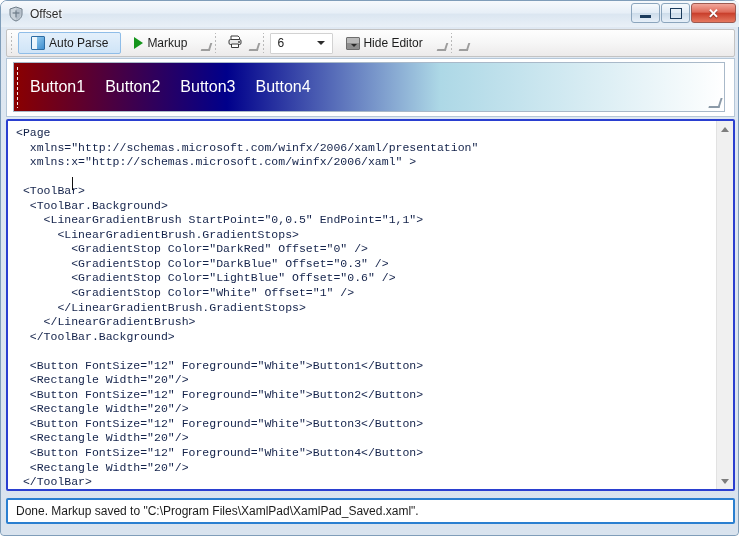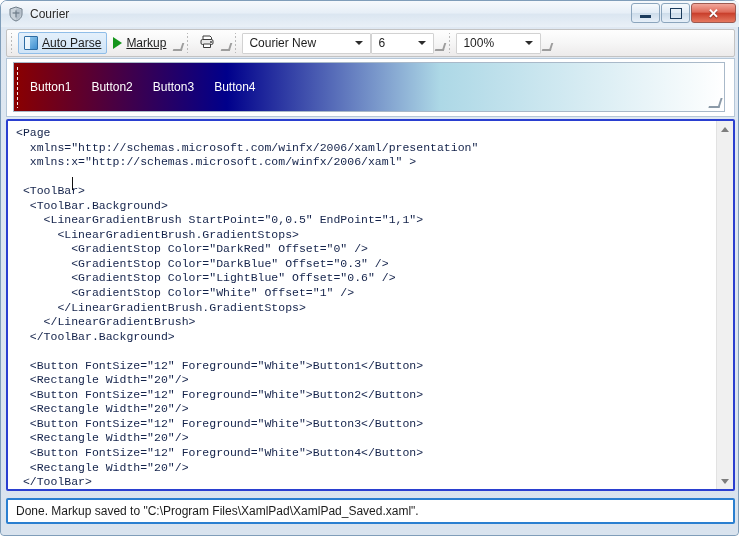--- a/index.html
+++ b/index.html
@@ -74,23 +74,23 @@
     border:1px solid #c3c3c3;
     border-radius:2px;
     display:flex;align-items:center;
   }
   .tgrip{
     width:7px;height:20px;margin:0 2px;flex:0 0 auto;
     background-image:radial-gradient(#b9b9b9 40%,transparent 41%);
     background-size:3px 4px;background-position:1px 2px;background-repeat:repeat-y;
   }
   .tb-item{
-    display:flex;align-items:center;height:22px;padding:0 5px;
+    display:flex;align-items:center;height:22px;padding:0 12px;
     font-size:12px;color:#1d1d1d;white-space:nowrap;cursor:default;
-    border:1px solid transparent;border-radius:2px;box-sizing:border-box;text-decoration:underline;
+    border:1px solid transparent;border-radius:2px;box-sizing:border-box;
   }
   .tb-item.checked{
     border:1px solid #8fbde8;
     background:linear-gradient(to bottom,#e4f0fb 0%,#cfe4f7 100%);
   }
   .tb-icon{width:14px;height:14px;margin-right:4px;flex:0 0 auto;display:block;}
   .ico-parse{
     background:linear-gradient(to bottom right,#9fd2f2 0%,#3f8fd0 100%);
     border:1px solid #2d6ca3;box-sizing:border-box;border-radius:1px;
   }
@@ -155,21 +155,21 @@
     border:1px solid #a9b9c9;
     display:flex;align-items:center;
   }
   .xgrip{
     width:6px;height:42px;margin-left:2px;margin-right:8px;flex:0 0 auto;
     background-image:radial-gradient(#ffffff 42%,transparent 43%);
     background-size:3px 5px;background-position:0 0;background-repeat:repeat-y;
     opacity:.92;
   }
   .xbtn{
-    font-size:12px;color:#ffffff;white-space:nowrap;cursor:default;
+    font-size:16px;color:#ffffff;white-space:nowrap;cursor:default;
     font-family:"Liberation Sans",sans-serif;
   }
   .xspacer{width:20px;flex:0 0 auto;}
   .xoverflow{
     position:absolute;right:3px;bottom:3px;width:9px;height:8px;
     border-bottom:2px solid #8b9aa8;border-right:2px solid #8b9aa8;
     transform:skewX(-18deg);
   }
 
   
@@ -235,21 +235,21 @@
 
   <div class="titlebar">
     <span class="app-icon">
       <svg width="16" height="16" viewBox="0 0 16 16">
         <path d="M8 1 L14 3 L14 8 C14 11.5 11.2 14 8 15 C4.8 14 2 11.5 2 8 L2 3 Z" fill="#c9d2da" stroke="#6d7b88" stroke-width="1"></path>
         <path d="M8 2.2 L12.9 3.8 L12.9 8 C12.9 10.9 10.6 13 8 13.9 Z" fill="#aeb9c4" opacity="0.8"></path>
         <rect x="7.4" y="4.4" width="1.2" height="7" fill="#6d7b88"></rect>
         <rect x="4.6" y="6.4" width="6.8" height="1.2" fill="#6d7b88"></rect>
       </svg>
     </span>
-    <span class="title-text">Courier</span>
+    <span class="title-text">Offset</span>
 
     <div class="win-buttons">
       <div class="wb">
         <span class="glyph-min"></span>
       </div>
       <div class="wb">
         <span class="glyph-max"></span>
       </div>
       <div class="wb close">
         <span class="glyph-close">✕</span>
@@ -280,38 +280,34 @@
           <rect x="2" y="5.5" width="12" height="5" rx="1.5" fill="#e9e9e9" stroke="#3a3a3a" stroke-width="1"></rect>
           <path d="M4.5 10 h7 v3.5 h-7 z" fill="#ffffff" stroke="#3a3a3a" stroke-width="1"></path>
           <circle cx="12" cy="8" r="0.9" fill="#3a3a3a"></circle>
         </svg>
       </span>
     </div>
 
     <span class="tb-overflow"></span>
     <span class="tgrip"></span>
 
-    <div class="tb-combo" style="width:129px;">
-      <span class="cval">Courier New</span>
-      <span class="caret-dn"></span>
-    </div>
 
     <div class="tb-combo" style="width:63px;">
       <span class="cval">6</span>
       <span class="caret-dn"></span>
     </div>
 
+    <div class="tb-item">
+      <span class="ico-hide"></span>
+      <span>Hide Editor</span>
+    </div>
 
     <span class="tb-overflow"></span>
     <span class="tgrip"></span>
 
-    <div class="tb-combo" style="width:85px;border-color:#d2d2d2;">
-      <span class="cval">100%</span>
-      <span class="caret-dn"></span>
-    </div>
 
     <span class="tb-overflow"></span>
   </div>
 
   <div class="preview">
     <div class="xaml-toolbar">
       <span class="xgrip"></span>
       <span class="xbtn">Button1</span>
       <span class="xspacer"></span>
       <span class="xbtn">Button2</span>

